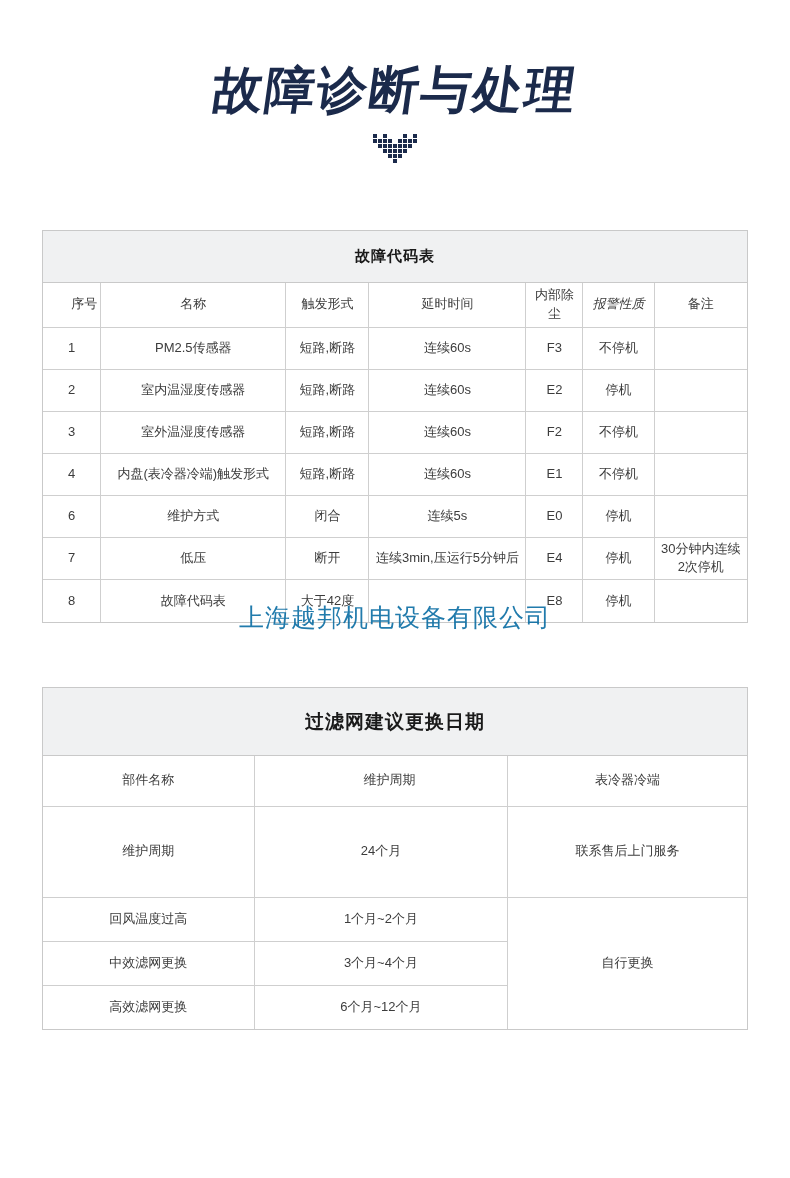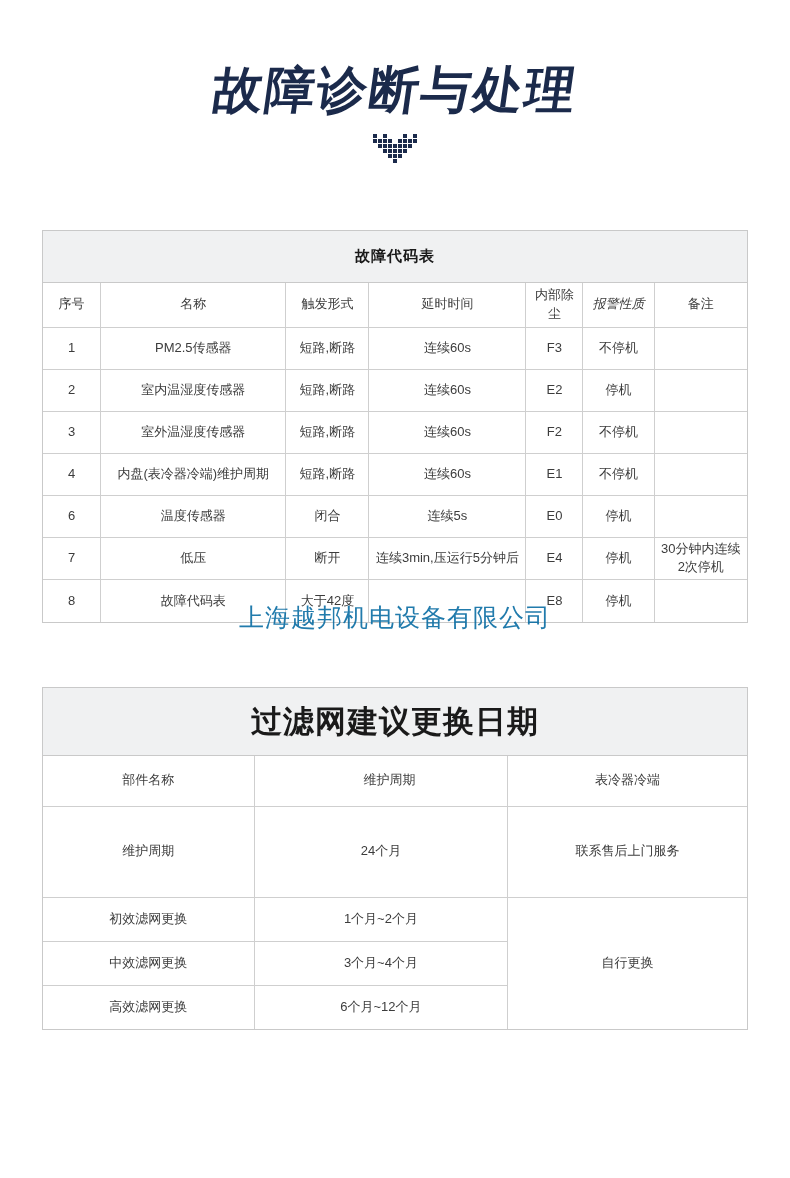--- a/index.html
+++ b/index.html
@@ -60,42 +60,42 @@
   .tablewrap.t2{top:687px;}
   .tbl-title{
     display:flex;align-items:center;justify-content:center;
     background:var(--band-bg);
     border-bottom:1px solid var(--border);
     font-family:"Liberation Serif", serif;
     font-weight:bold;
     color:#1a1a1a;
   }
   .t1 .tbl-title{height:51px;font-size:15px;letter-spacing:1px;}
-  .t2 .tbl-title{height:67px;font-size:31px;letter-spacing:1px;font-family:Liberation Serif, serif;}
+  .t2 .tbl-title{height:67px;font-size:19px;letter-spacing:1px;font-family:Liberation Serif, serif;}
   table{
     width:100%;
     border-collapse:collapse;
     border-style:hidden; 
     table-layout:fixed;
   }
   th,td{
     border:1px solid var(--cell-border);
     text-align:center;
     vertical-align:middle;
     font-size:13px;
     font-weight:normal;
     color:var(--text);
     padding:2px 3px;
     line-height:1.45;
     word-break:break-all;
     box-sizing:border-box;
   }
   .t1 th{height:44px;}
   .t1 td{height:42px;}
-  .t1 th:nth-child(1){width:8.2%;}
+  .t1 th:nth-child(1){width:8.2%;text-align:right;}
   .t1 th:nth-child(2){width:26.3%;}
   .t1 th:nth-child(3){width:11.8%;}
   .t1 th:nth-child(4){width:22.3%;}
   .t1 th:nth-child(5){width:8.1%;}
   .t1 th:nth-child(6){width:10.1%;font-style:italic;}
   .t1 th:nth-child(7){width:13.2%;margin-left:38px;}
   .t2 th{height:50px;}
   .t2 td{height:44px;}
   .t2 tbody tr:first-child td{height:91px;}
   .t2 th:nth-child(1){width:30%;}
@@ -183,30 +183,30 @@
             <td>3</td>
             <td>室外温湿度传感器</td>
             <td>短路,断路</td>
             <td>连续60s</td>
             <td>F2</td>
             <td>不停机</td>
             <td></td>
           </tr>
           <tr>
             <td>4</td>
-            <td>内盘(表冷器冷端)维护周期</td>
+            <td>内盘(表冷器冷端)触发形式</td>
             <td>短路,断路</td>
             <td>连续60s</td>
             <td>E1</td>
             <td>不停机</td>
             <td></td>
           </tr>
           <tr>
             <td>6</td>
-            <td>温度传感器</td>
+            <td>维护方式</td>
             <td>闭合</td>
             <td>连续5s</td>
             <td>E0</td>
             <td>停机</td>
             <td></td>
           </tr>
           <tr>
             <td>7</td>
             <td>低压</td>
             <td>断开</td>
@@ -238,21 +238,21 @@
             <th>表冷器冷端</th>
           </tr>
         </thead>
         <tbody>
           <tr>
             <td>维护周期</td>
             <td>24个月</td>
             <td>联系售后上门服务</td>
           </tr>
           <tr>
-            <td>初效滤网更换</td>
+            <td>回风温度过高</td>
             <td>1个月~2个月</td>
             <td rowspan="3">自行更换</td>
           </tr>
           <tr>
             <td>中效滤网更换</td>
             <td>3个月~4个月</td>
           </tr>
           <tr>
             <td>高效滤网更换</td>
             <td>6个月~12个月</td>

